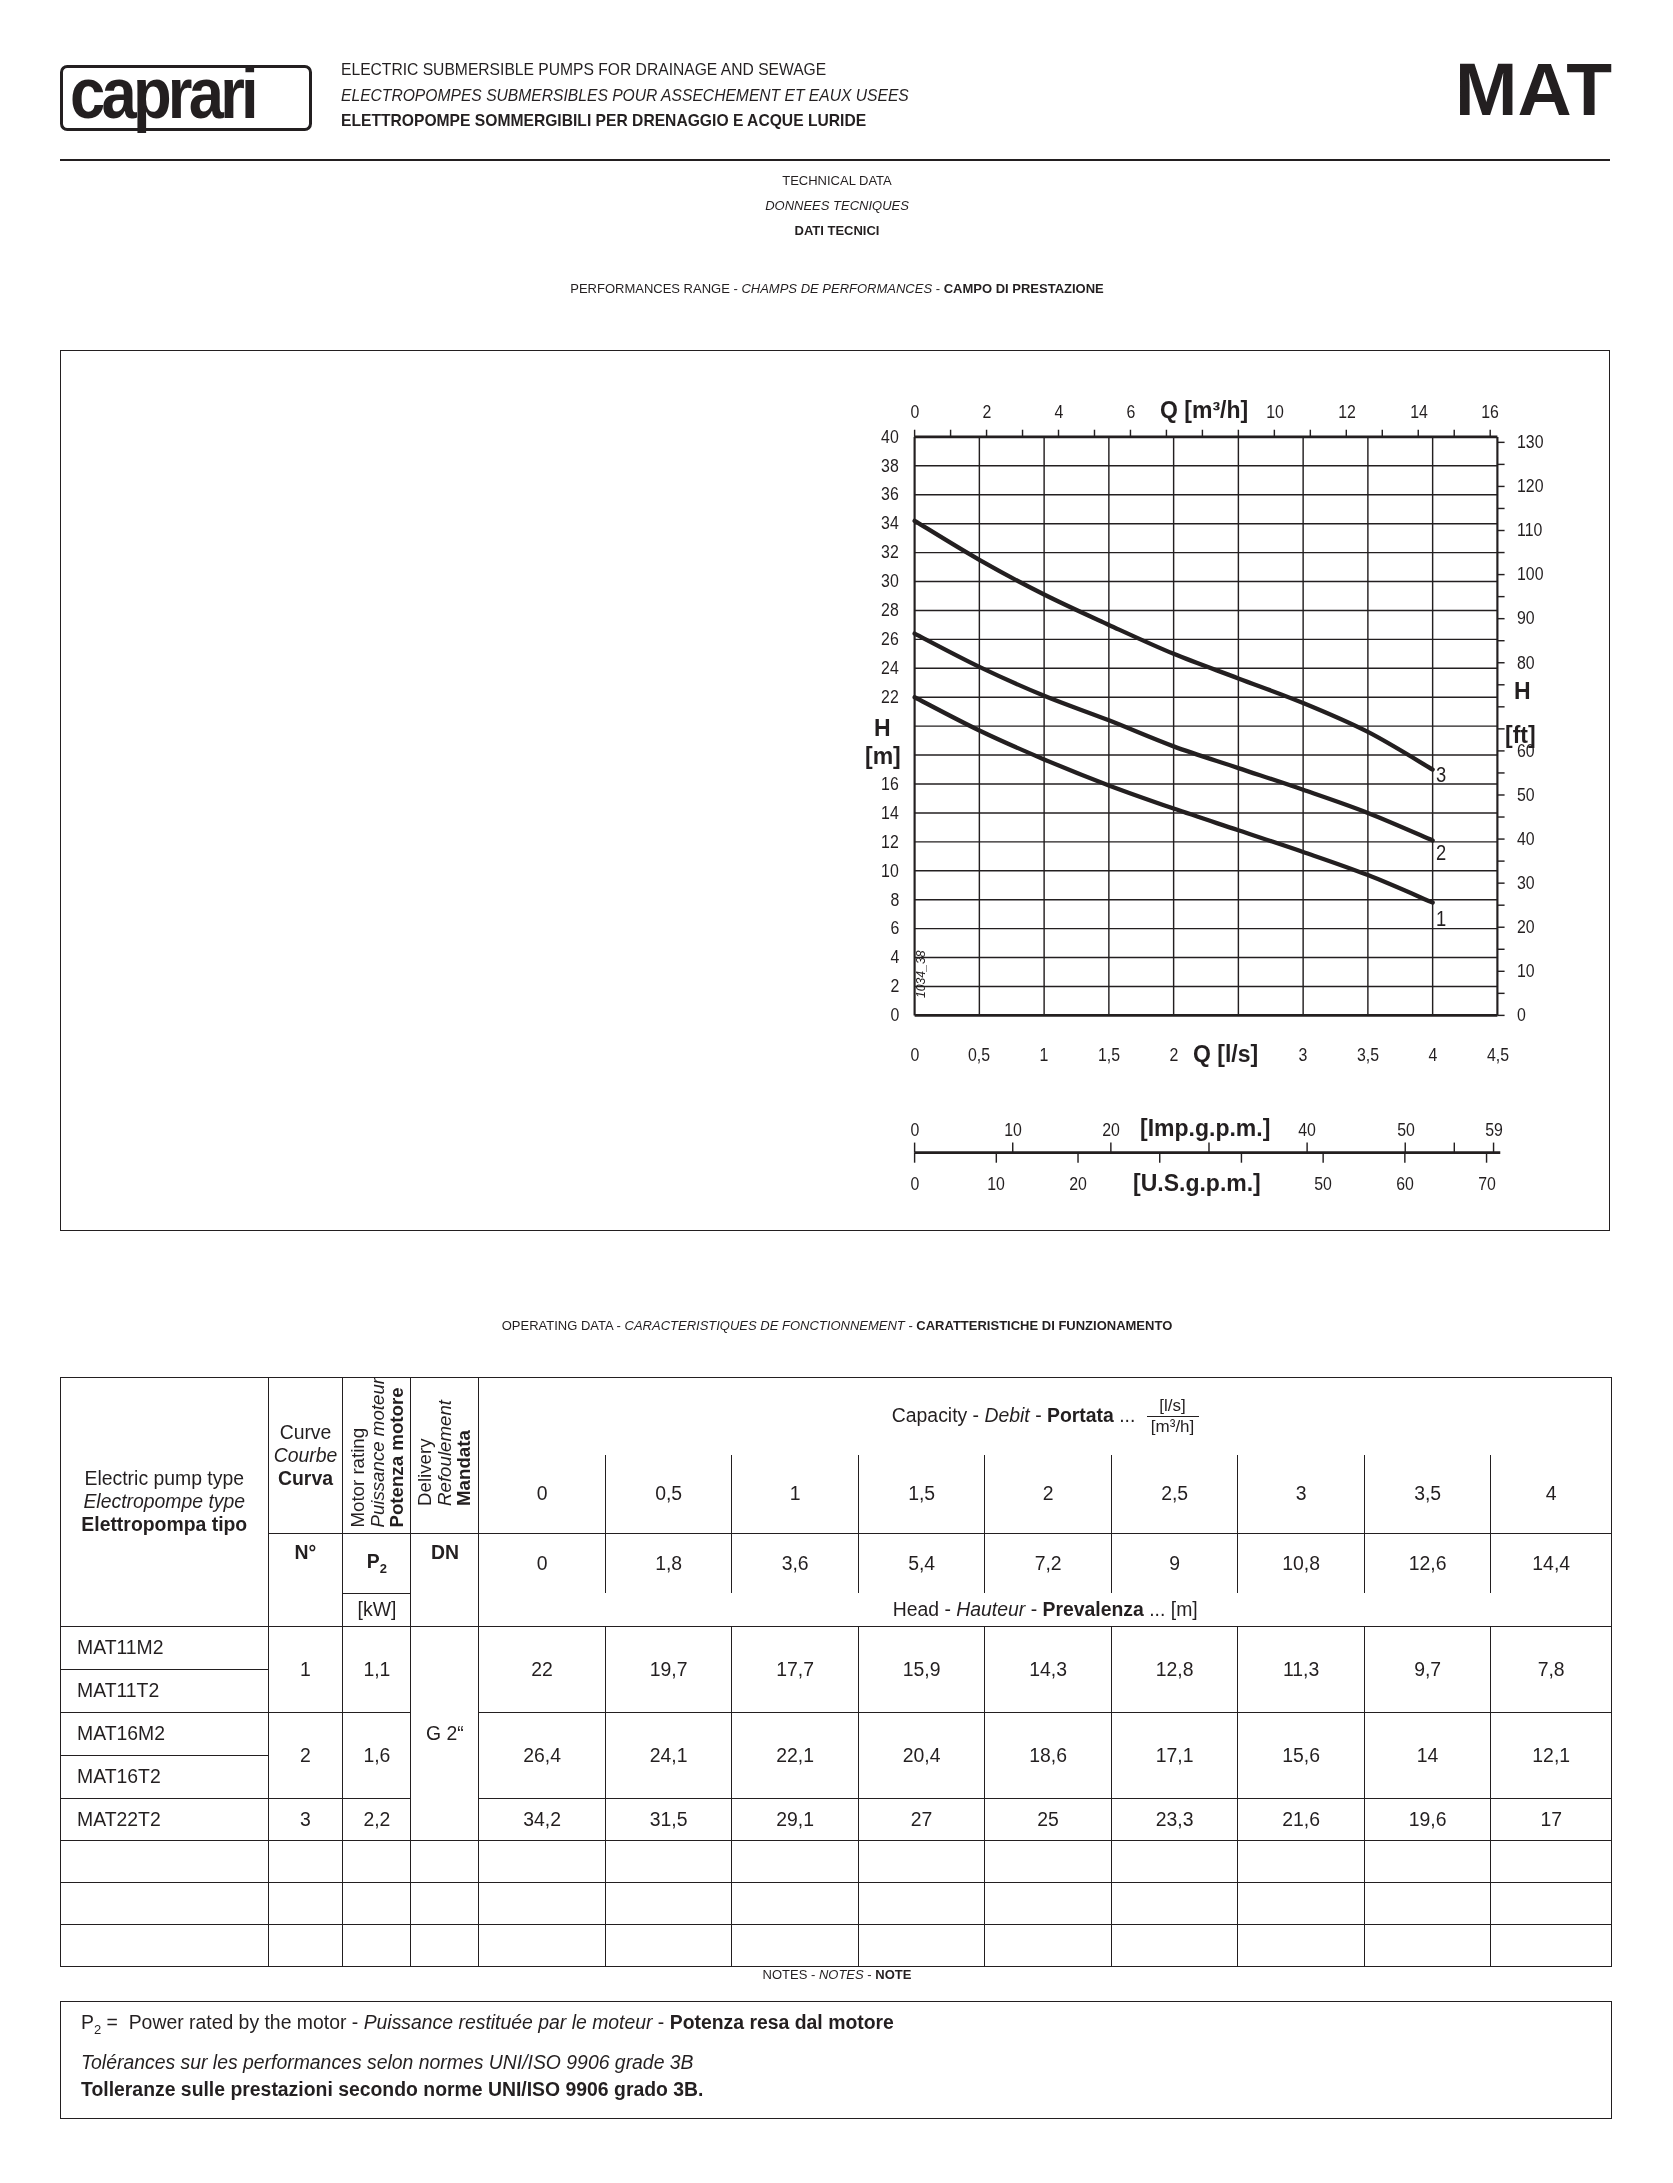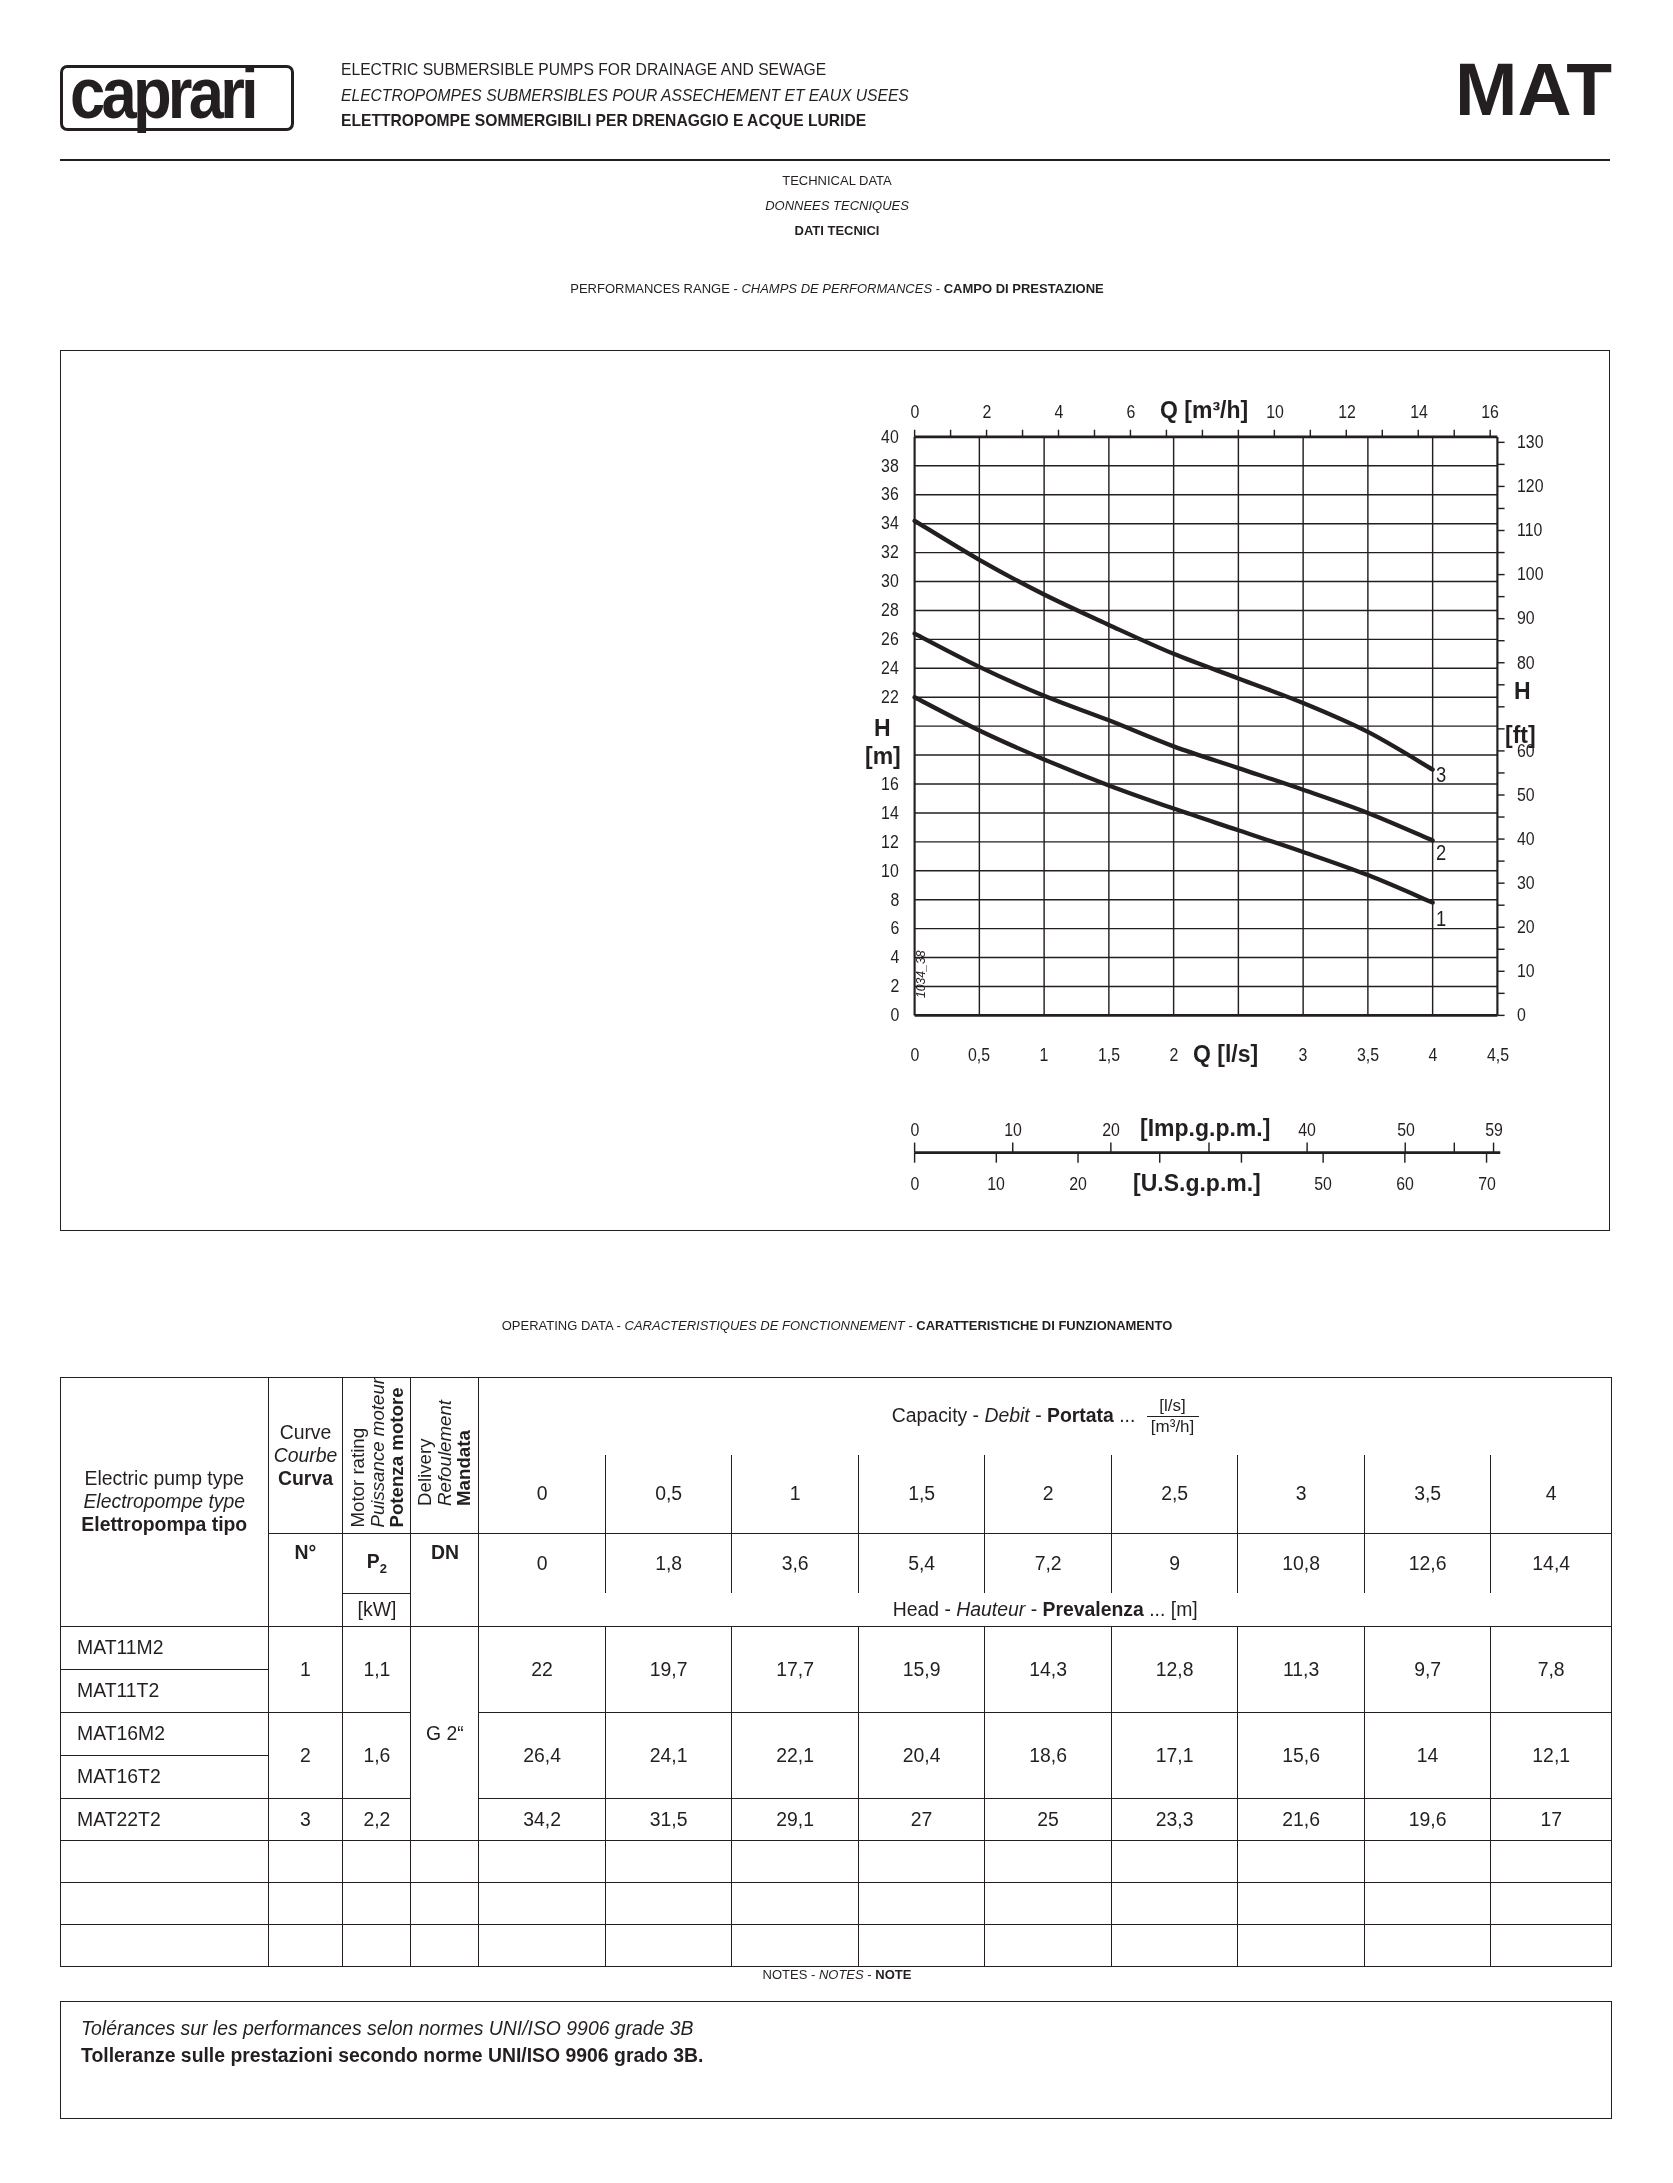--- a/index.html
+++ b/index.html
@@ -1,18 +1,18 @@
 <!DOCTYPE html>
 <html style="font-size:11.5px"><head>
 <meta charset="utf-8">
 <style>
   html, body { margin:0; padding:0; background:#ffffff; }
   body { width:1674px; height:2183px; position:relative; font-family:"Liberation Sans", sans-serif; color:#231f20; overflow:hidden; }
   .abs { position:absolute; }
-  .logo { left:60px; top:65px; width:234px; height:66px; border:3.6px solid #231f20; border-radius:7.2px; box-sizing:border-box; }
+  .logo { left:60px; top:65px; width:252px; height:66px; border:3.6px solid #231f20; border-radius:7.2px; box-sizing:border-box; }
   .logo span { position:absolute; left:7.2px; top:-11.5px; font-size:72px; font-weight:bold; letter-spacing:-4.3px; transform:scaleX(0.88); transform-origin:left; line-height:1; }
   .hdr-line { font-size:17px; left:341px; transform:scaleX(0.92); transform-origin:left; white-space:nowrap; }
   .mat { right:62px; top:52px; font-size:75px; font-weight:bold; line-height:1; }
   .rule { left:60px; width:1550px; height:2.2px; background:#231f20; top:159px; }
   .center { left:0; width:1674px; text-align:center; white-space:nowrap; }
   .t-sec { font-size:13px; }
   i, .it { font-style:italic; }
   b, .bd { font-weight:bold; }
   .chartbox { left:60px; top:350px; width:1550px; height:881px; border:1.4px solid #231f20; box-sizing:border-box; }
   .tick { font-size:18.7px; position:absolute; white-space:nowrap; transform:scaleX(0.85); }
@@ -393,17 +393,18 @@
         <td></td>
         <td></td>
       </tr>
     </tbody>
   </table>
 
 <div id="optable-body"></div>
 
 <div class="abs center t-sec notes-title"><span>NOTES - </span><i>NOTES</i><span> - </span><b>NOTE</b></div>
 <div class="abs notesbox">
+  <div><span>P</span><sub style="font-size:13px;">2</sub><span style="white-space:pre;"> =  </span><span>Power rated by the motor - </span><i>Puissance restituée par le moteur</i><span> - </span><b>Potenza resa dal motore</b></div>
   <div style="height:5.8px;"></div>
   <div class="it">Tolérances sur les performances selon normes UNI/ISO 9906 grade 3B</div>
   <div class="bd">Tolleranze sulle prestazioni secondo norme UNI/ISO 9906 grado 3B.</div>
 </div>
 
 
 </body></html>

